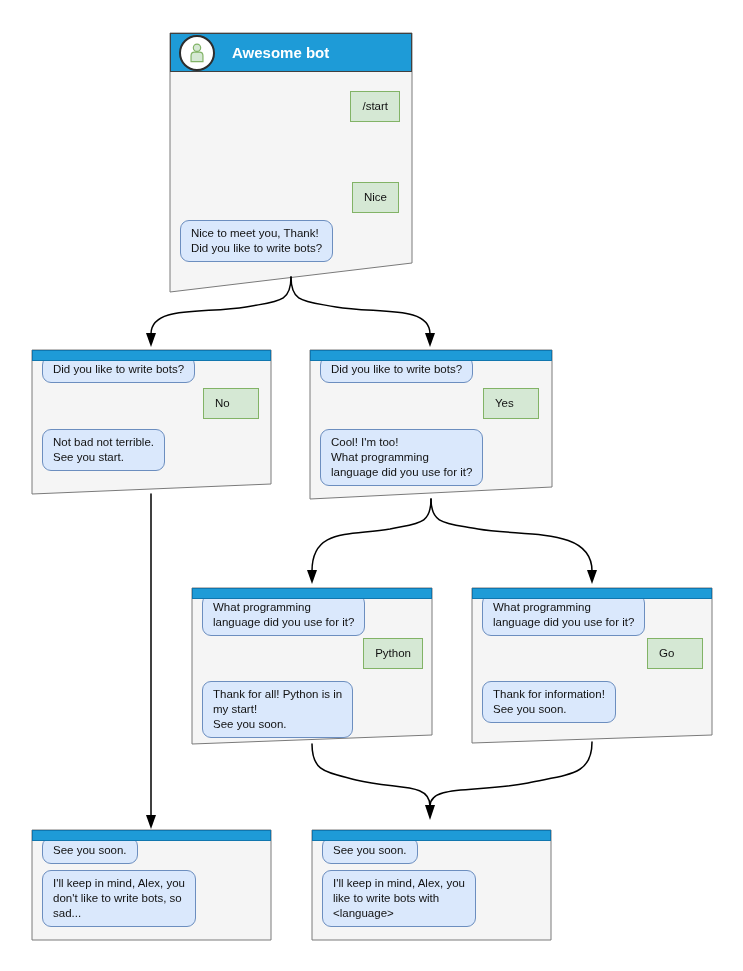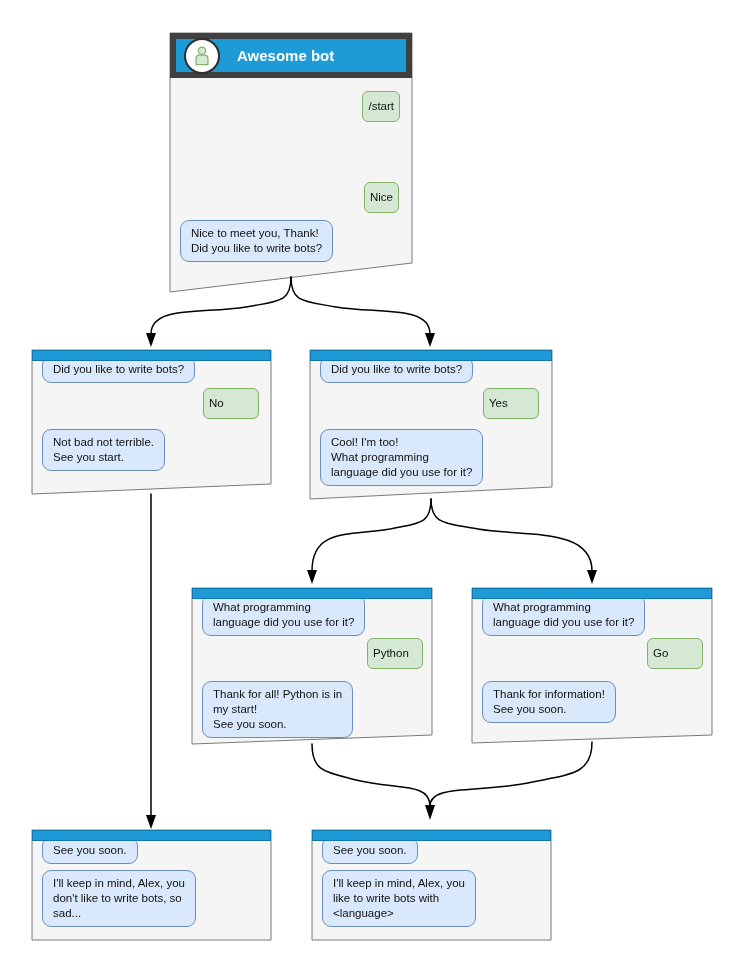--- a/index.html
+++ b/index.html
@@ -7,43 +7,43 @@
     position:relative;width:743px;height:971px;overflow:hidden;
     font-family:"Liberation Sans",sans-serif;background:#ffffff;
   }
   #shape-layer{position:absolute;left:0;top:0;z-index:1;}
   .chat-node{position:absolute;z-index:2;}
   .strip{
     position:absolute;left:0;right:0;top:0;height:11px;
     background:#1e9bd7;border:1px solid #1076ae;box-sizing:border-box;z-index:3;
   }
   .chat-header{
-    position:absolute;left:0;right:0;top:0;height:45px;
-    background:#1e9bd7;border:6px solid #404040;box-sizing:border-box;
+    position:absolute;left:0;right:0;top:0;height:39px;
+    background:#1e9bd7;border:1px solid #404040;box-sizing:border-box;
     display:flex;align-items:center;z-index:3;
   }
   .avatar{
     width:36px;height:36px;border-radius:50%;background:#ffffff;
     border:2px solid #2d2d2d;margin-left:8px;flex:0 0 auto;
     display:flex;align-items:center;justify-content:center;box-sizing:border-box;
   }
   .chat-title{
     color:#ffffff;font-weight:bold;font-size:15px;margin-left:17px;white-space:nowrap;
   }
   .bubble{
     position:absolute;box-sizing:border-box;white-space:pre;
     font-size:11.5px;line-height:15px;color:#111;z-index:2;
   }
   .bubble.bot{
     background:#dae8fc;border:1px solid #6c8ebf;border-radius:9px;
     padding:5px 10px;
   }
   .bubble.user{
-    background:#d5e8d4;border:1px solid #82b366;border-radius:6px;
-    padding:7px 5px;
+    background:#d5e8d4;border:1px solid #82b366;border-radius:0;
+    padding:7px 11px;
   }
 </style>
 </head>
 <body>
 
 <div id="canvas">
 
   <svg id="shape-layer" width="743" height="971" viewBox="0 0 743 971">
     <g fill="#f5f5f5" stroke="#7a7a7a" stroke-width="1">
       <path d="M170,33 H412 V263 L170,292 Z"></path>

